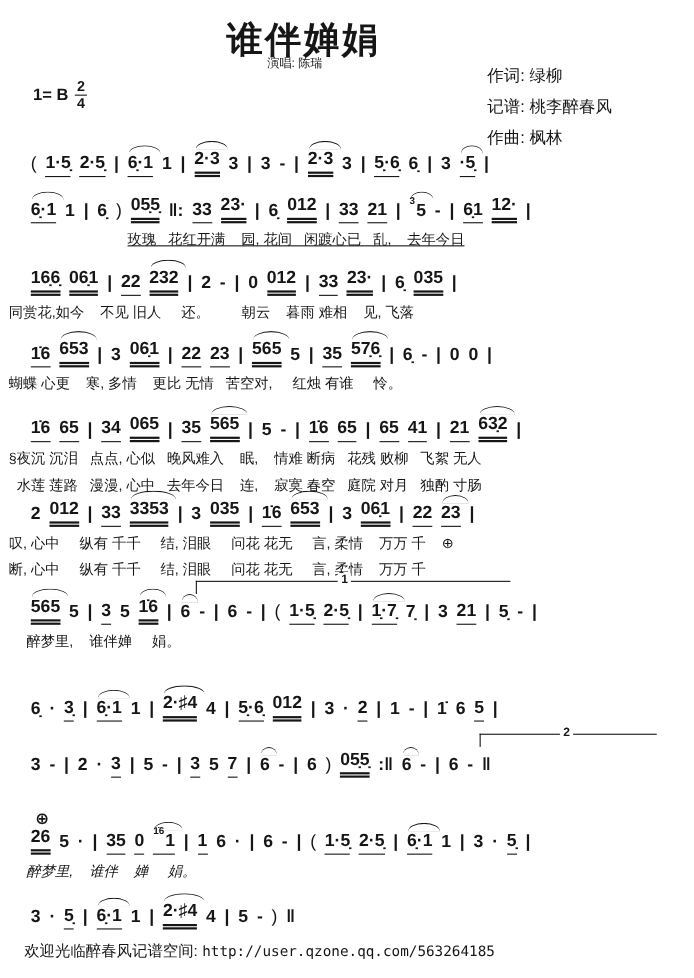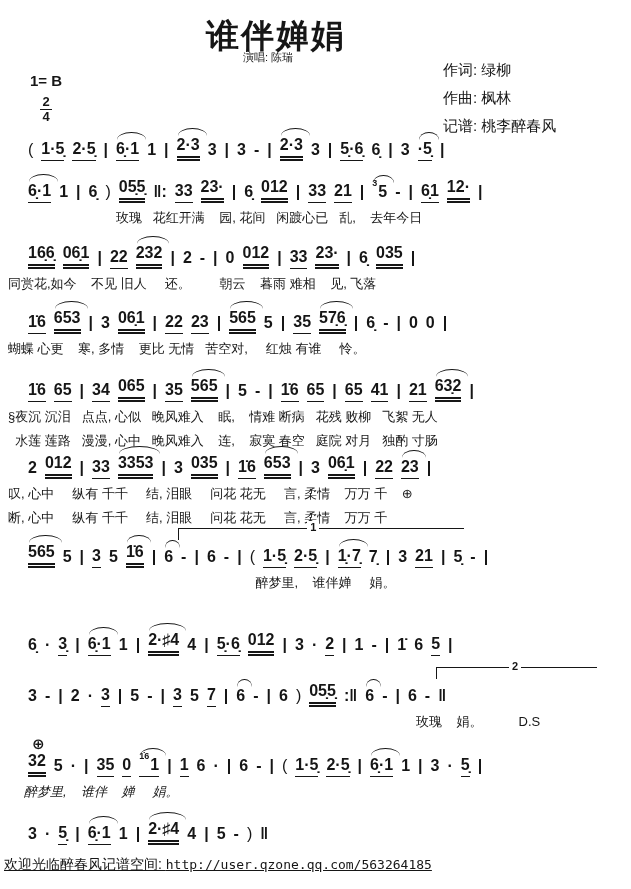--- a/index.html
+++ b/index.html
@@ -4,67 +4,67 @@
 <style>
   html,body{margin:0;padding:0;background:#fff;}
   body{width:631px;height:889px;position:relative;overflow:hidden;
        font-family:"Liberation Sans","DejaVu Sans",sans-serif;color:#161616;}
   
   .title{position:absolute;top:14px;left:0;width:552px;text-align:center;
          font-size:33px;font-weight:bold;letter-spacing:2px;}
   .performer{position:absolute;top:50px;left:243px;font-size:11px;}
   .credits{position:absolute;top:56px;left:443px;font-size:15px;line-height:28px;}
   .keysig{position:absolute;top:72px;left:30px;font-size:15px;font-weight:bold;
-          display:flex;align-items:center;gap:6px;flex-direction:column;}
+          display:flex;align-items:center;gap:6px;}
   .timesig{display:inline-block;text-align:center;font-size:13px;line-height:1.05;font-weight:bold;}
   .timesig .tnum{display:block;padding:0 2px;}
   .timesig .tnum.top{border-bottom:1px solid #161616;}
   
   #score{position:absolute;top:0;left:0;width:631px;height:889px;}
   .score-line{position:absolute;left:28px;right:4px;}
   .notes{display:flex;align-items:flex-end;flex-wrap:nowrap;white-space:nowrap;}
   .note{font-size:16px;font-weight:bold;margin-right:8px;position:relative;
         padding-bottom:2px;line-height:1.15;}
   .note sup{font-size:9px;font-weight:bold;position:relative;top:-5px;margin-right:1px;}
   .u1{border-bottom:1.6px solid #161616;}
   .u2{border-bottom:5px double #161616;}
   .arc::before{content:"";position:absolute;left:1px;right:-7px;top:-8px;height:7px;
         border-top:1.6px solid #161616;border-radius:50% 50% 0 0/100% 100% 0 0;}
   .bar{font-weight:bold;}
   .par{font-weight:normal;}
   .lyrics{font-size:13px;margin-top:5px;white-space:pre;margin-left:-20px;line-height:19px;}
-  .l2 .lyrics{margin-left:88px;}
-  .l7 .lyrics{margin-left:-4px;text-align:center;}
+  .l2 .lyrics{margin-left:88px;text-decoration:underline;}
+  .l7 .lyrics{margin-left:-4px;}
   .l9 .lyrics{margin-left:388px;}
   .l10 .lyrics{margin-left:-4px;font-style:italic;}
   
   .volta{position:absolute;top:-15px;height:11px;border-top:1.6px solid #161616;
          border-left:1.6px solid #161616;}
   .volta b{position:absolute;left:45%;top:-8px;background:#fff;padding:0 3px;
            font-size:11px;font-weight:bold;}
   .l7 .volta{left:150px;width:285px;}
   .l9 .volta{left:408px;width:160px;}
   
   .coda{position:absolute;top:-17px;left:4px;font-size:15px;font-weight:bold;}
   
   .l1{top:136px;}.l2{top:178px;}.l3{top:244px;}.l4{top:309px;}.l5{top:377px;}
   .l6{top:454px;}.l7{top:543px;}.l8{top:631px;}.l9{top:682px;}.l10{top:752px;}.l11{top:820px;}
   
-  .footer{position:absolute;top:856px;left:4px;font-size:14px;text-decoration:underline;}
+  .footer{position:absolute;top:856px;left:22px;font-size:14px;}
   .footer .url{font-family:"DejaVu Sans Mono","Liberation Mono",monospace;font-size:13px;}
 </style>
 </head>
 <body>
 
 <div class="title">谁伴婵娟</div>
 <div class="performer">演唱: 陈瑞</div>
 <div class="credits">
   <div>作词: 绿柳</div>
+  <div>记谱: 桃李醉春风</div>
   <div>作曲: 枫林</div>
-  <div>记谱: 桃李醉春风</div>
 </div>
 <div class="keysig">
   <span>1= B</span>
   <span class="timesig">
     <span class="tnum top">2</span>
     <span class="tnum">4</span>
   </span>
 </div>
 
 <div id="score">
@@ -188,21 +188,21 @@
         <span class="note u1">65</span>
         <span class="note bar">|</span>
         <span class="note u1">65</span>
         <span class="note u1">41</span>
         <span class="note bar">|</span>
         <span class="note u1">21</span>
         <span class="note u2 arc">63̣2</span>
         <span class="note bar">|</span>
       </div>
       <div class="lyrics">§夜沉 沉泪   点点, 心似   晚风难入    眠,    情难 断病   花残 败柳   飞絮 无人</div>
-      <div class="lyrics">  水莲 莲路   漫漫, 心中   晚风难入    连,    寂寞 春空   庭院 对月   独酌 寸肠</div>
+      <div class="lyrics">  水莲 莲路   漫漫, 心中   去年今日    连,    寂寞 春空   庭院 对月   独酌 寸肠</div>
     </div>
     <div class="score-line l6">
       <div class="notes">
         <span class="note">2</span>
         <span class="note u2">012</span>
         <span class="note bar">|</span>
         <span class="note u1">33</span>
         <span class="note u2 arc">3353</span>
         <span class="note bar">|</span>
         <span class="note">3</span>
@@ -309,26 +309,25 @@
         <span class="note par">)</span>
         <span class="note u2">05̣5̣</span>
         <span class="note bar">:‖</span>
         <span class="note arc">6</span>
         <span class="note">-</span>
         <span class="note bar">|</span>
         <span class="note">6</span>
         <span class="note">-</span>
         <span class="note bar">‖</span>
       </div>
-      <div class="lyrics">玫瑰    娟。          D.S</div>
     </div>
     <div class="score-line l10">
       <span class="coda">⊕</span>
       <div class="notes">
-        <span class="note u2">32</span>
+        <span class="note u2">26</span>
         <span class="note">5</span>
         <span class="note">·</span>
         <span class="note bar">|</span>
         <span class="note u1">35</span>
         <span class="note u1">0</span>
         <span class="note u1 arc"><sup>1̇6</sup>1</span>
         <span class="note bar">|</span>
         <span class="note u1">1</span>
         <span class="note">6</span>
         <span class="note">·</span>

